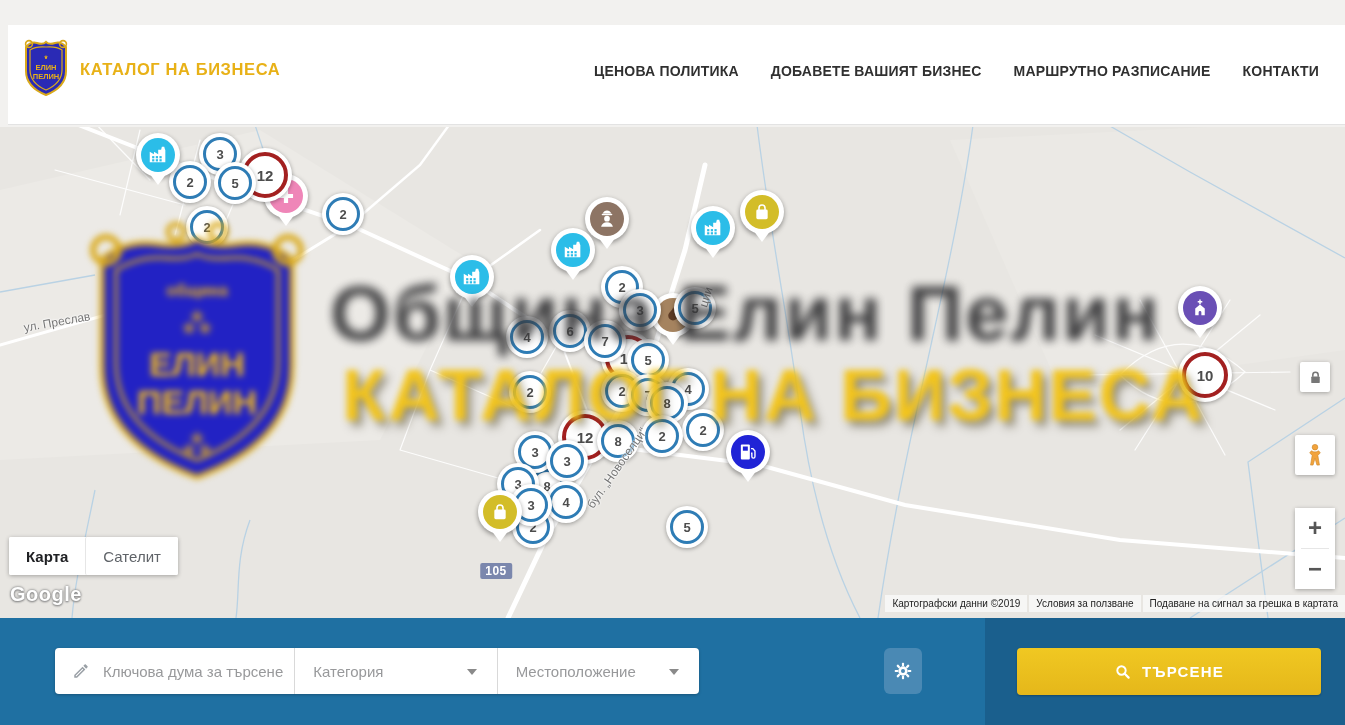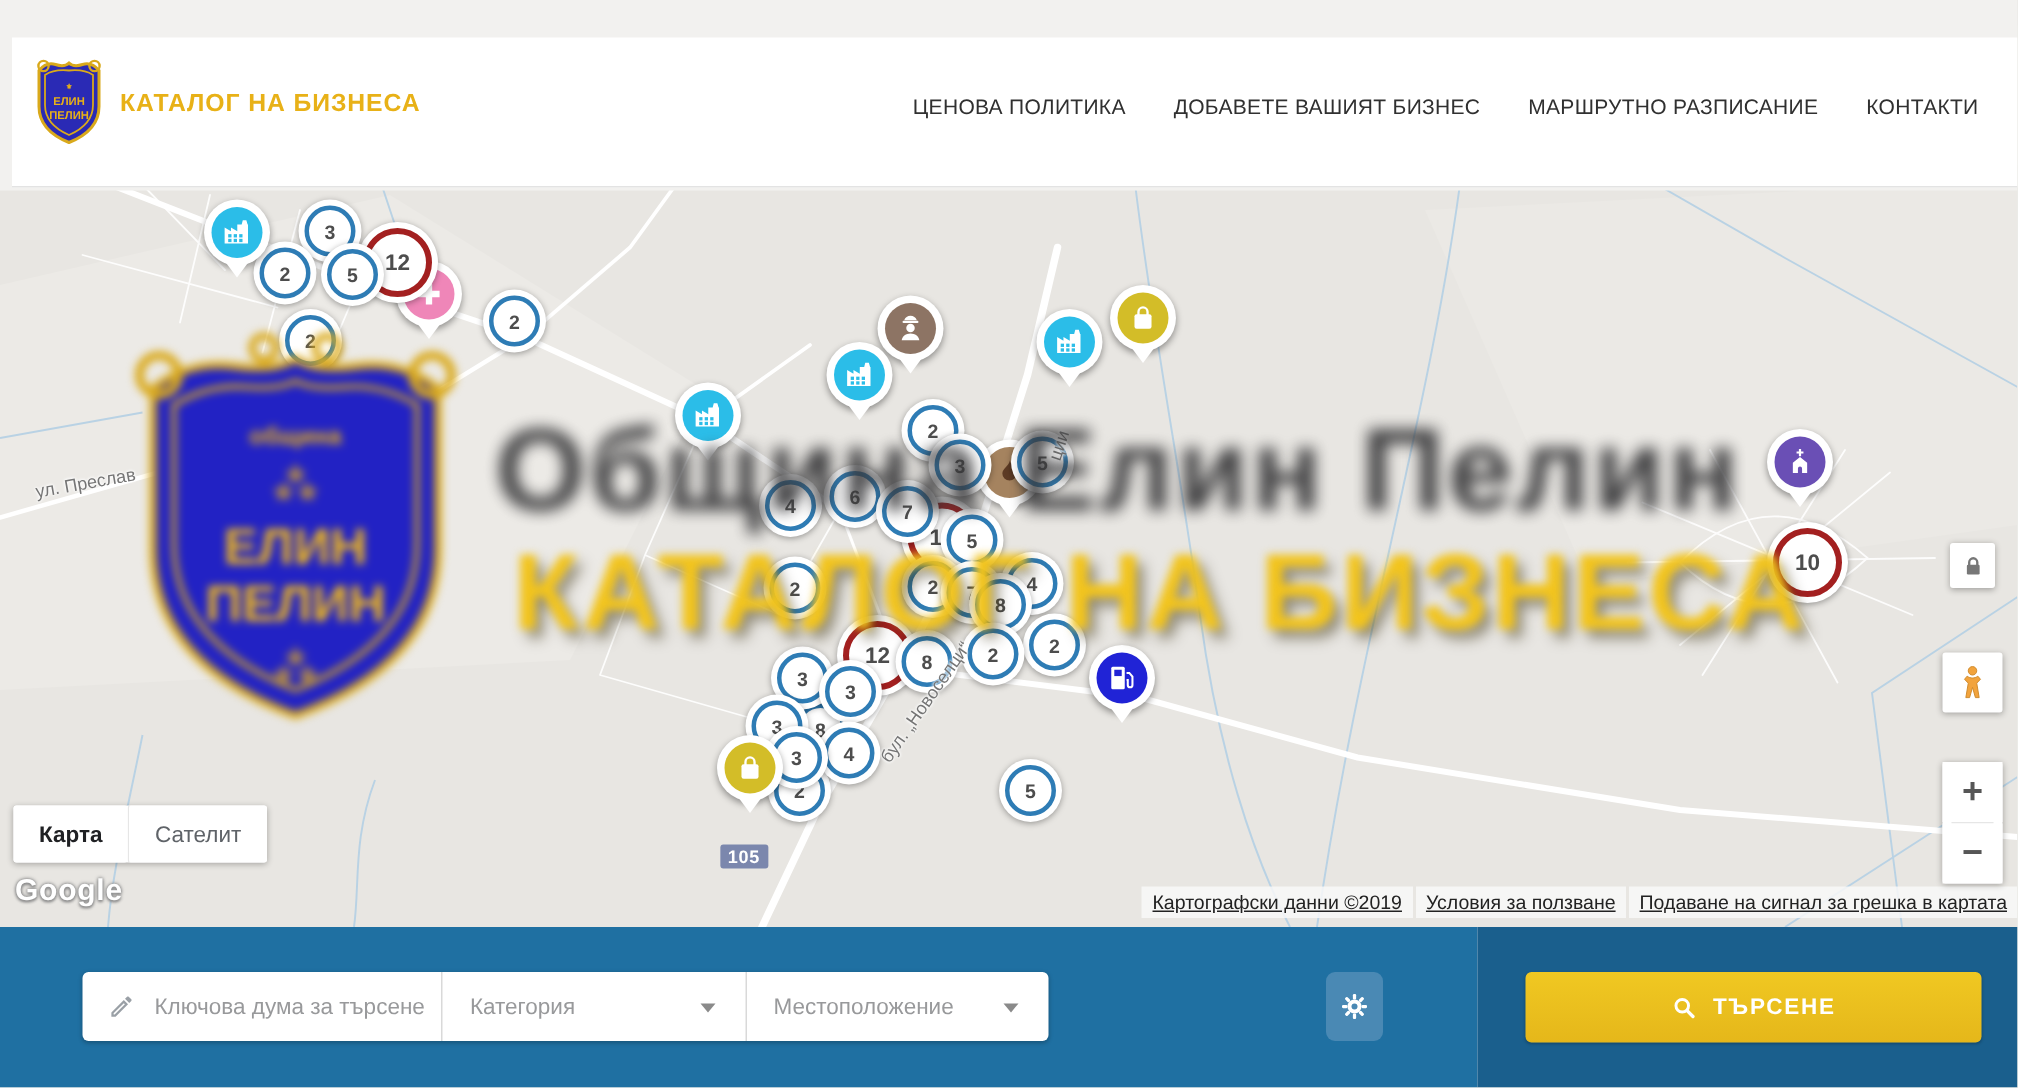--- a/index.html
+++ b/index.html
@@ -8,21 +8,21 @@
   .page{position:relative;width:1345px;height:725px;}
 
   
   header{position:absolute;left:0;top:0;width:100%;height:110px;background:#f2f1ef;z-index:40;margin-top:17px;}
   .header-panel{position:absolute;left:8px;top:8px;right:0;bottom:2px;background:#fff;
                 border-bottom:1px solid #e3e3e3;}
   .brand{position:absolute;left:14px;top:12px;display:flex;align-items:center;gap:10px;cursor:pointer;}
   .brand-title{font-size:20px;font-weight:700;color:#47474a;letter-spacing:.2px;}
   .brand-sub{font-size:16.5px;font-weight:700;color:#e8b117;letter-spacing:.6px;margin-top:2px;}
   nav{position:absolute;right:26px;top:0;height:92px;display:flex;align-items:center;gap:32px;}
-  nav a{font-size:14px;font-weight:400;color:#303030;text-decoration:none;letter-spacing:.2px;
+  nav a{font-size:14px;font-weight:700;color:#303030;text-decoration:none;letter-spacing:.2px;
         cursor:pointer;white-space:nowrap;}
 
   
   .map{position:absolute;left:0;top:110px;width:1345px;height:508px;background:#e8e6e2;
        overflow:hidden;cursor:grab;}
   .roads{position:absolute;left:0;top:0;}
   .layer{position:absolute;left:0;top:0;width:100%;height:100%;}
 
   
   .cluster{position:absolute;width:42px;height:42px;margin:-21px 0 0 -21px;background:#fff;
@@ -63,21 +63,21 @@
   .maptype{position:absolute;left:9px;top:427px;z-index:30;display:flex;background:#fff;
            border-radius:2px;box-shadow:0 1px 4px rgba(0,0,0,.3);}
   .mt{height:38px;padding:0 17px;border:none;background:#fff;font-family:"Liberation Sans",sans-serif;
            font-size:15px;color:#5f6368;cursor:pointer;border-radius:2px;}
   .mt.active{font-weight:700;color:#202124;}
   .mt + .mt{border-left:1px solid #e6e6e6;}
   .glogo{position:absolute;left:10px;bottom:12px;z-index:30;font-size:20px;font-weight:700;
            color:#fff;letter-spacing:.5px;cursor:pointer;
            text-shadow:0 0 2px #8a8a8a,0 0 3px #9a9a9a,0 1px 2px #888;}
   .attrib{position:absolute;right:0;bottom:6px;z-index:30;display:flex;gap:2px;}
-  .attrib span{background:rgba(248,248,248,.85);font-size:13px;color:#222;padding:3px 7px;white-space:nowrap;text-decoration:underline;}
+  .attrib span{background:rgba(248,248,248,.85);font-size:10px;color:#222;padding:3px 7px;white-space:nowrap;}
   .ctl{position:absolute;background:#fff;border:none;box-shadow:0 1px 4px rgba(0,0,0,.3);z-index:30;
            display:flex;align-items:center;justify-content:center;cursor:pointer;border-radius:2px;}
   .lock{left:1300px;top:252px;width:30px;height:30px;}
   .pegman{left:1295px;top:325px;width:40px;height:40px;}
   .zoomctl{position:absolute;left:1295px;top:398px;width:40px;height:81px;background:#fff;z-index:30;
            box-shadow:0 1px 4px rgba(0,0,0,.3);border-radius:2px;display:flex;flex-direction:column;}
   .zoomctl button{flex:1;border:none;background:#fff;font-size:24px;font-weight:700;color:#565656;
            cursor:pointer;line-height:1;font-family:"Liberation Sans",sans-serif;}
   .zdiv{height:1px;background:#e6e6e6;margin:0 6px;}
 

